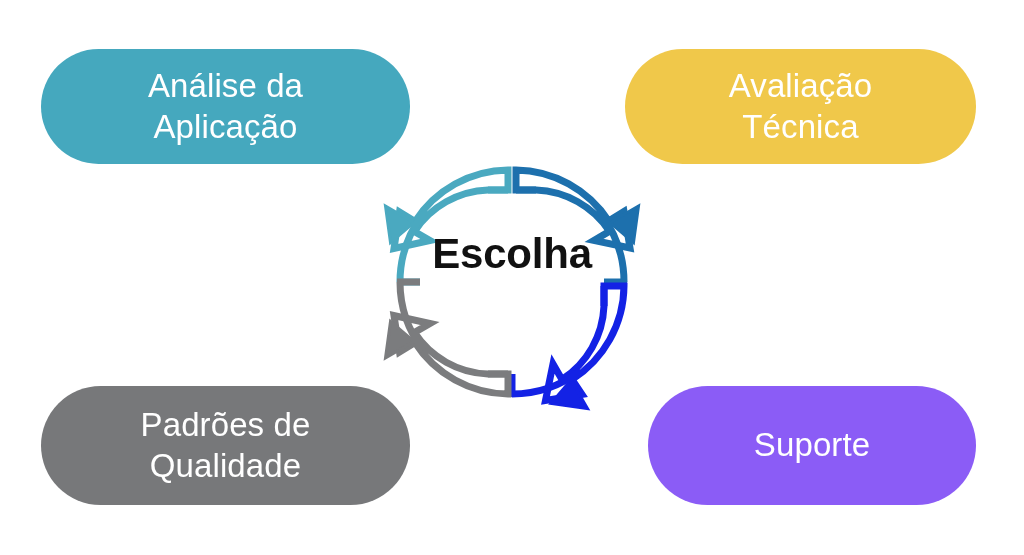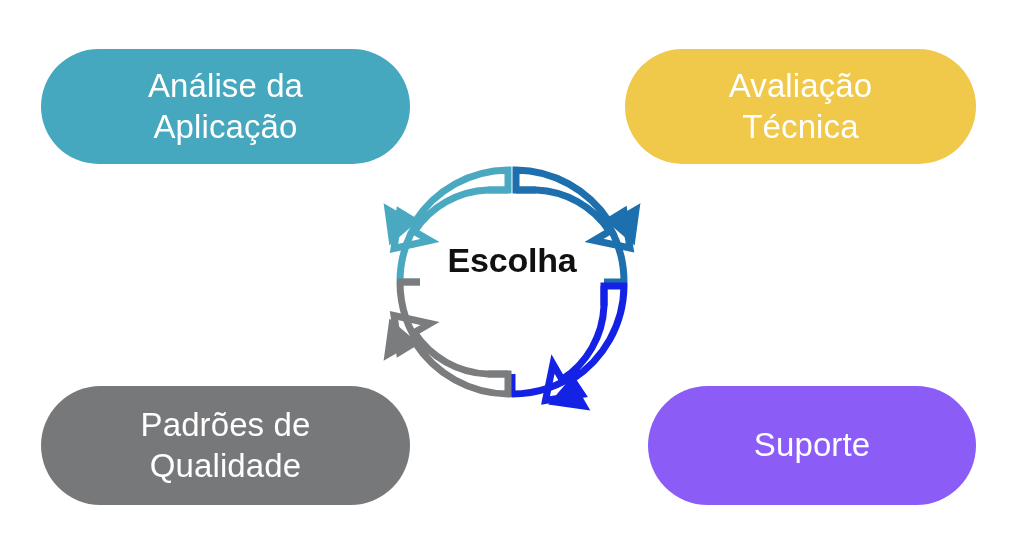--- a/index.html
+++ b/index.html
@@ -52,26 +52,26 @@
     position: absolute;
     left: 352px;
     top: 122px;
     width: 320px;
     height: 320px;
   }
 
   #center-label {
     position: absolute;
     left: 392px;
-    top: 240px;
+    top: 228px;
     width: 240px;
     text-align: center;
     color: #111111;
     font-weight: bold;
-    font-size: 34px;
+    font-size: 42px;
     line-height: 1.22;
     letter-spacing: -0.2px;
     user-select: none;
   }
   #center-label span { display: block; }
 </style>
 </head>
 <body>
 
 <div id="canvas" style="background: rgb(255, 255, 255);">

